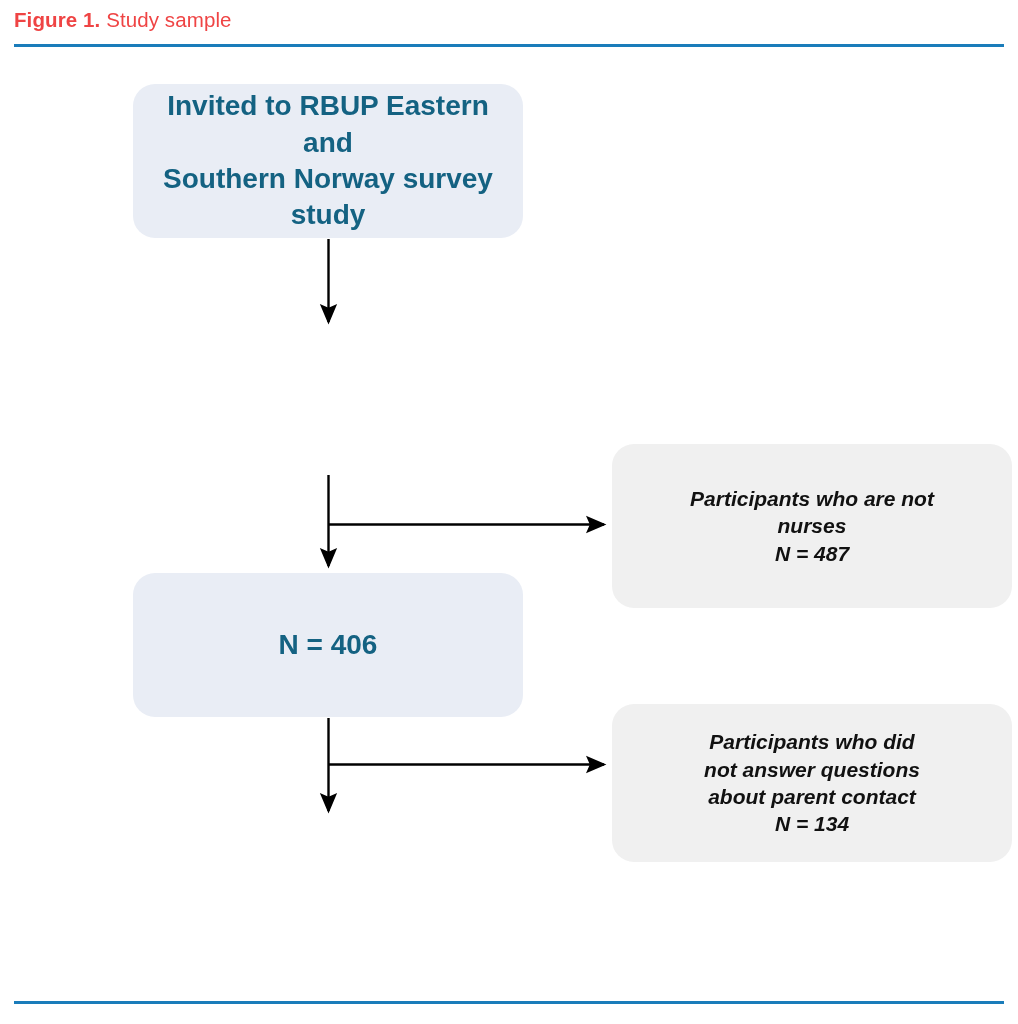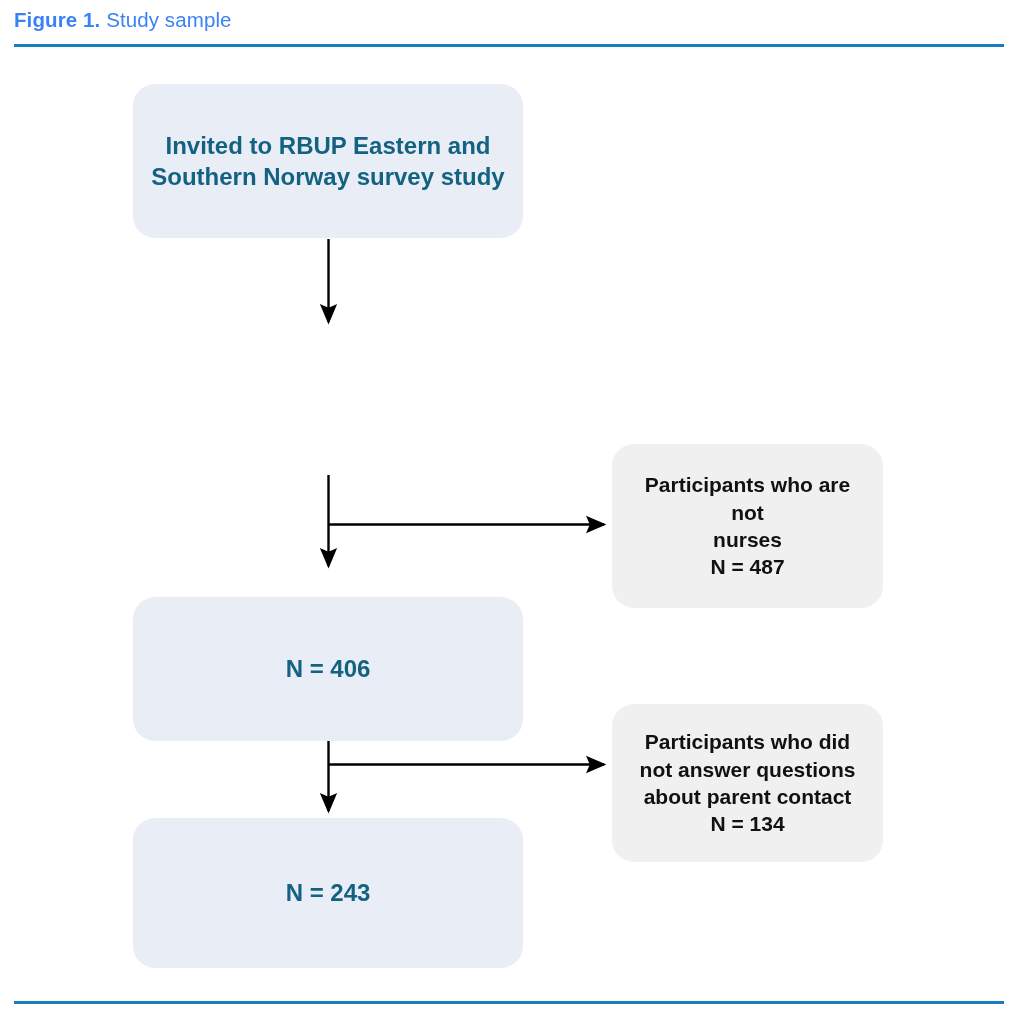--- a/index.html
+++ b/index.html
@@ -17,21 +17,21 @@
     background: #ffffff;
     overflow: hidden;
   }
 
   
   .fig-title {
     position: absolute;
     left: 14px;
     top: 8px;
     font-size: 20.5px;
-    color: #3b82f6;
+    color: #ef4444;
     letter-spacing: 0.1px;
     white-space: nowrap;
   }
   .fig-title .lbl {
     font-weight: bold;
   }
   .fig-title .cap {
     font-weight: normal;
   }
   .rule {
@@ -60,35 +60,36 @@
     line-height: 1.30;
     white-space: pre-line;
   }
   .node.primary {
     background: #e9edf5;
     left: 133px;
     width: 390px;
   }
   .node.primary .node-text {
     color: #146282;
-    font-size: 24px;
+    font-size: 28px;
   }
   .node.aside {
     background: #f0f0f0;
     left: 612px;
-    width: 271px;
+    width: 400px;
+    font-style: italic;
   }
   .node.aside .node-text {
     color: #111111;
     font-size: 21px;
   }
 
   #node-invited    { top: 84px;  height: 154px; }
   #node-study      { top: 330px; height: 144px; }
-  #node-nurses     { top: 597px; height: 144px; }
+  #node-nurses     { top: 573px; height: 144px; }
   #node-final      { top: 818px; height: 150px; }
   #node-excl-nurses { top: 444px; height: 164px; }
   #node-excl-contact { top: 704px; height: 158px; }
 
   
   #connectors {
     position: absolute;
     left: 0;
     top: 0;
     width: 1018px;
@@ -143,17 +144,14 @@
     <span class="node-text">N = 406</span>
   </div>
 
   <div class="node aside" id="node-excl-contact">
     <span class="node-text">Participants who did
 not answer questions
 about parent contact
 N = 134</span>
   </div>
 
-  <div class="node primary" id="node-final">
-    <span class="node-text">N = 243</span>
-  </div>
 
 </div>
 
 </body></html>

